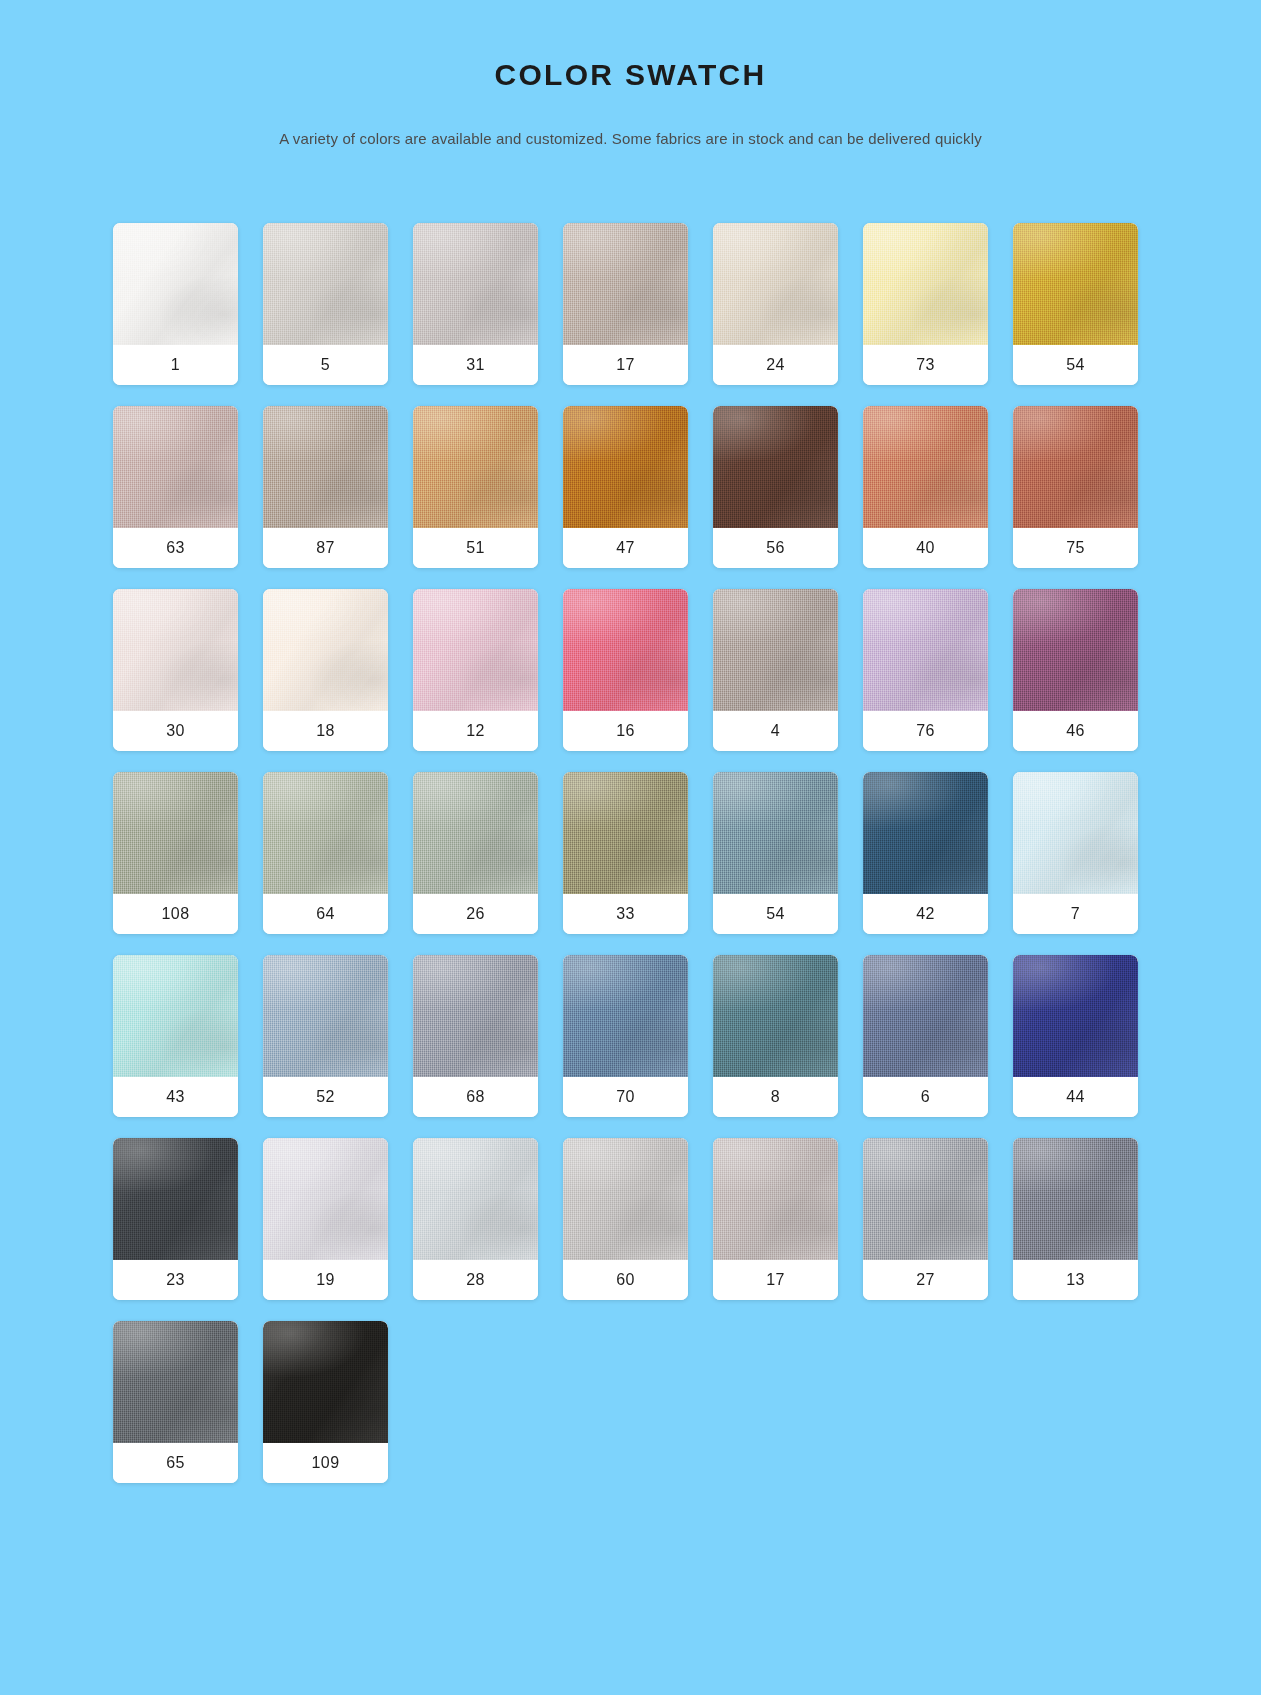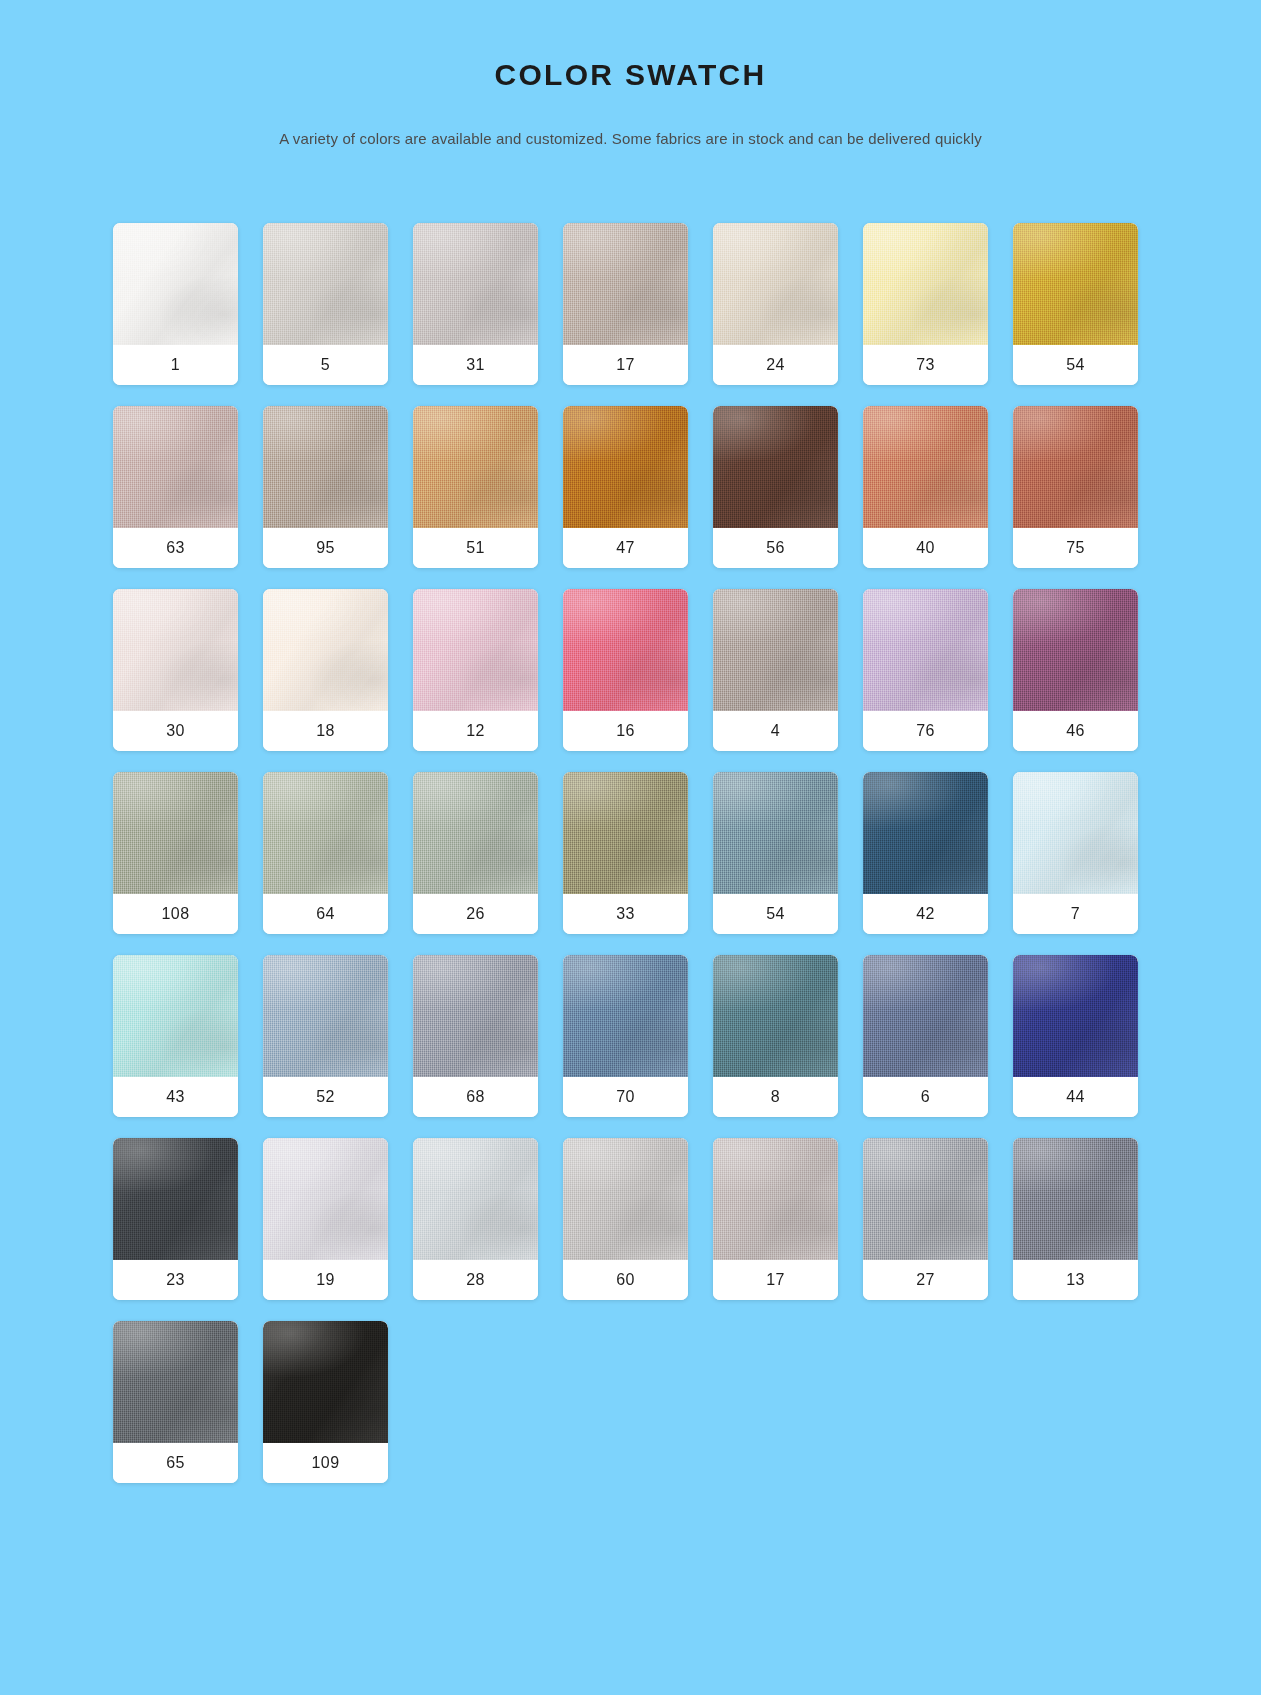--- a/index.html
+++ b/index.html
@@ -159,21 +159,21 @@
       <div class="swatch-card">
         <div class="swatch-chip" style="background-color: rgb(199, 154, 48);"></div>
         <div class="swatch-label">54</div>
       </div>
       <div class="swatch-card">
         <div class="swatch-chip" style="background-color: rgb(194, 168, 163);"></div>
         <div class="swatch-label">63</div>
       </div>
       <div class="swatch-card">
         <div class="swatch-chip" style="background-color: rgb(171, 154, 140);"></div>
-        <div class="swatch-label">95</div>
+        <div class="swatch-label">87</div>
       </div>
       <div class="swatch-card">
         <div class="swatch-chip" style="background-color: rgb(201, 143, 94);"></div>
         <div class="swatch-label">51</div>
       </div>
       <div class="swatch-card">
         <div class="swatch-chip" style="background-color: rgb(173, 100, 31);"></div>
         <div class="swatch-label">47</div>
       </div>
       <div class="swatch-card">

